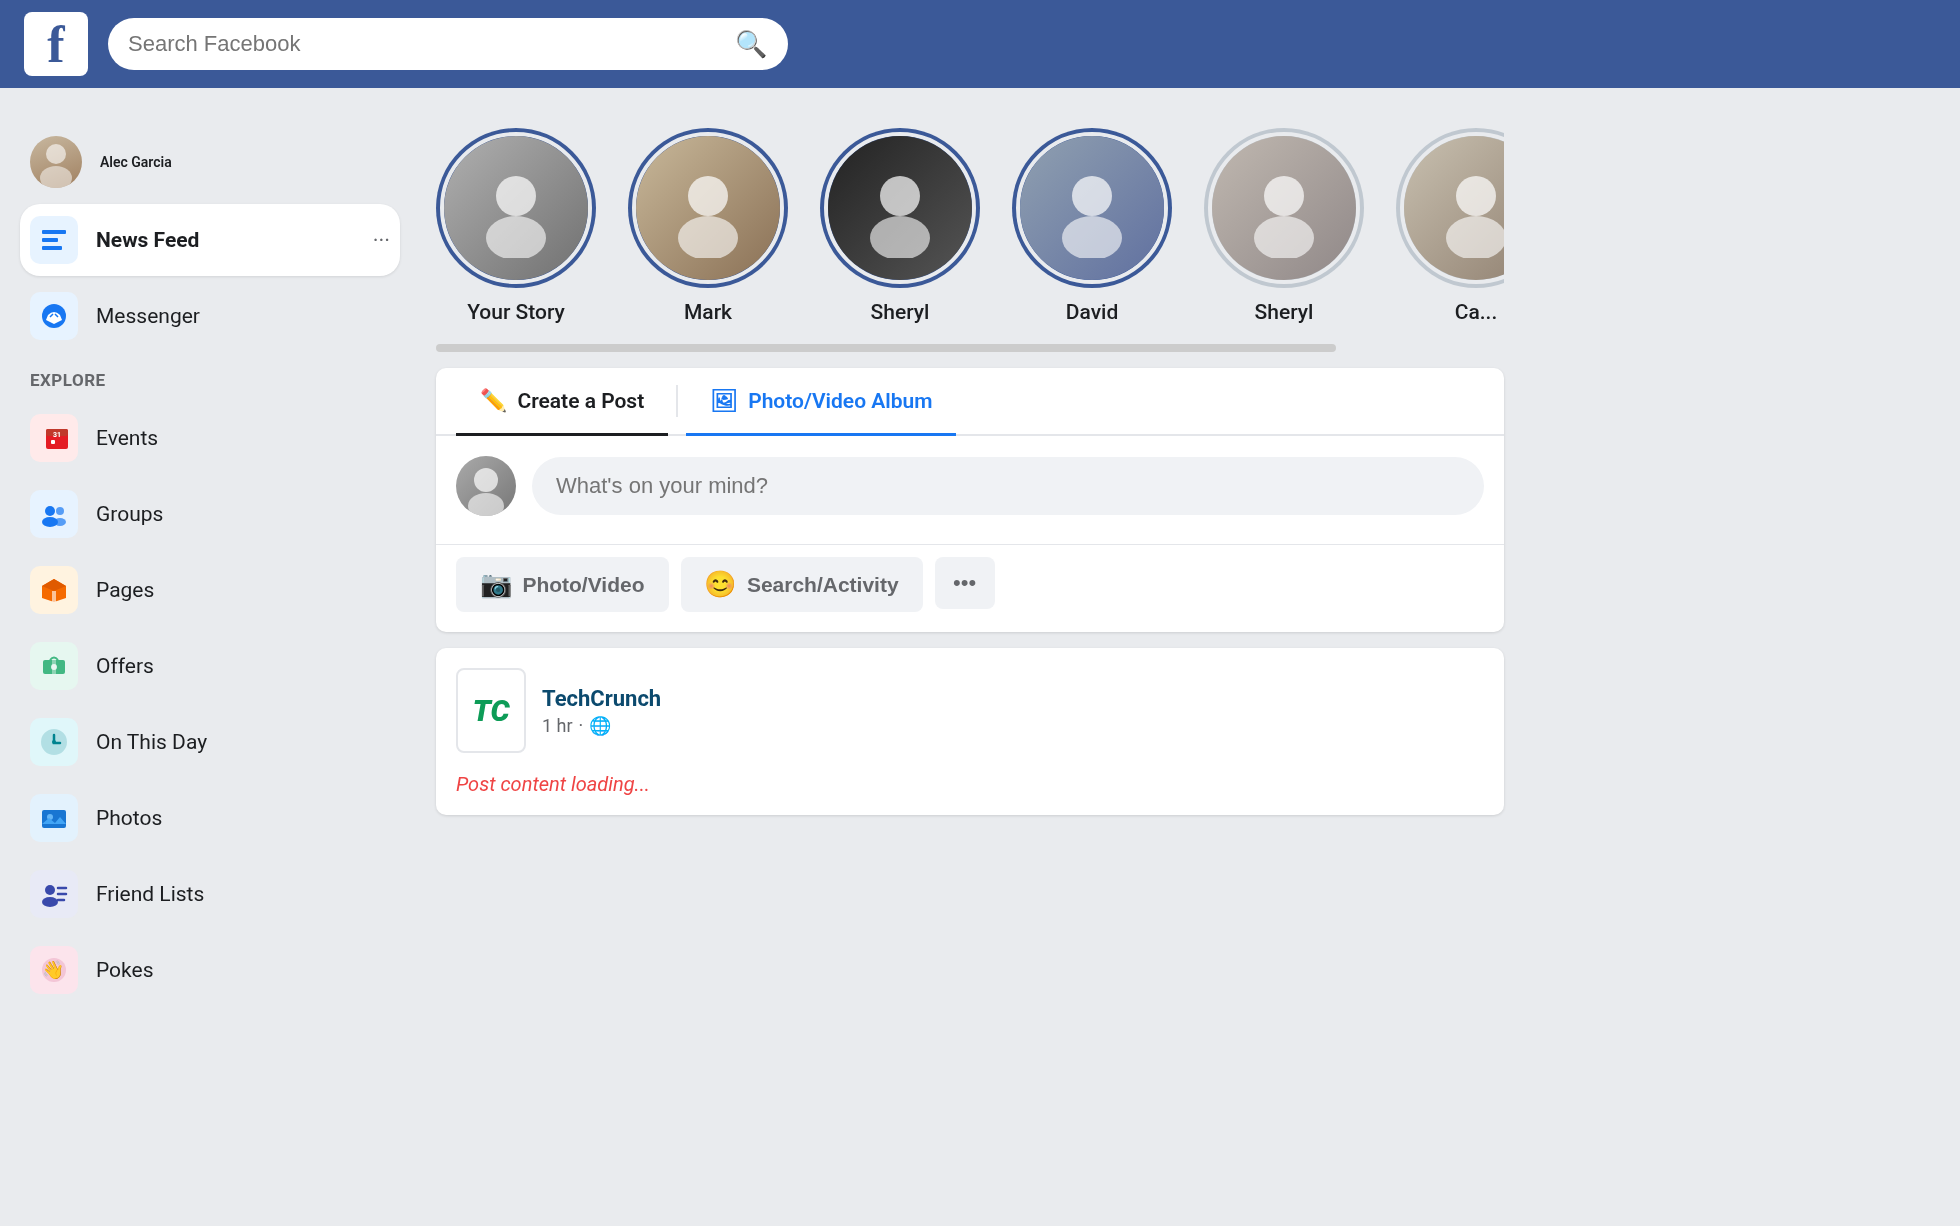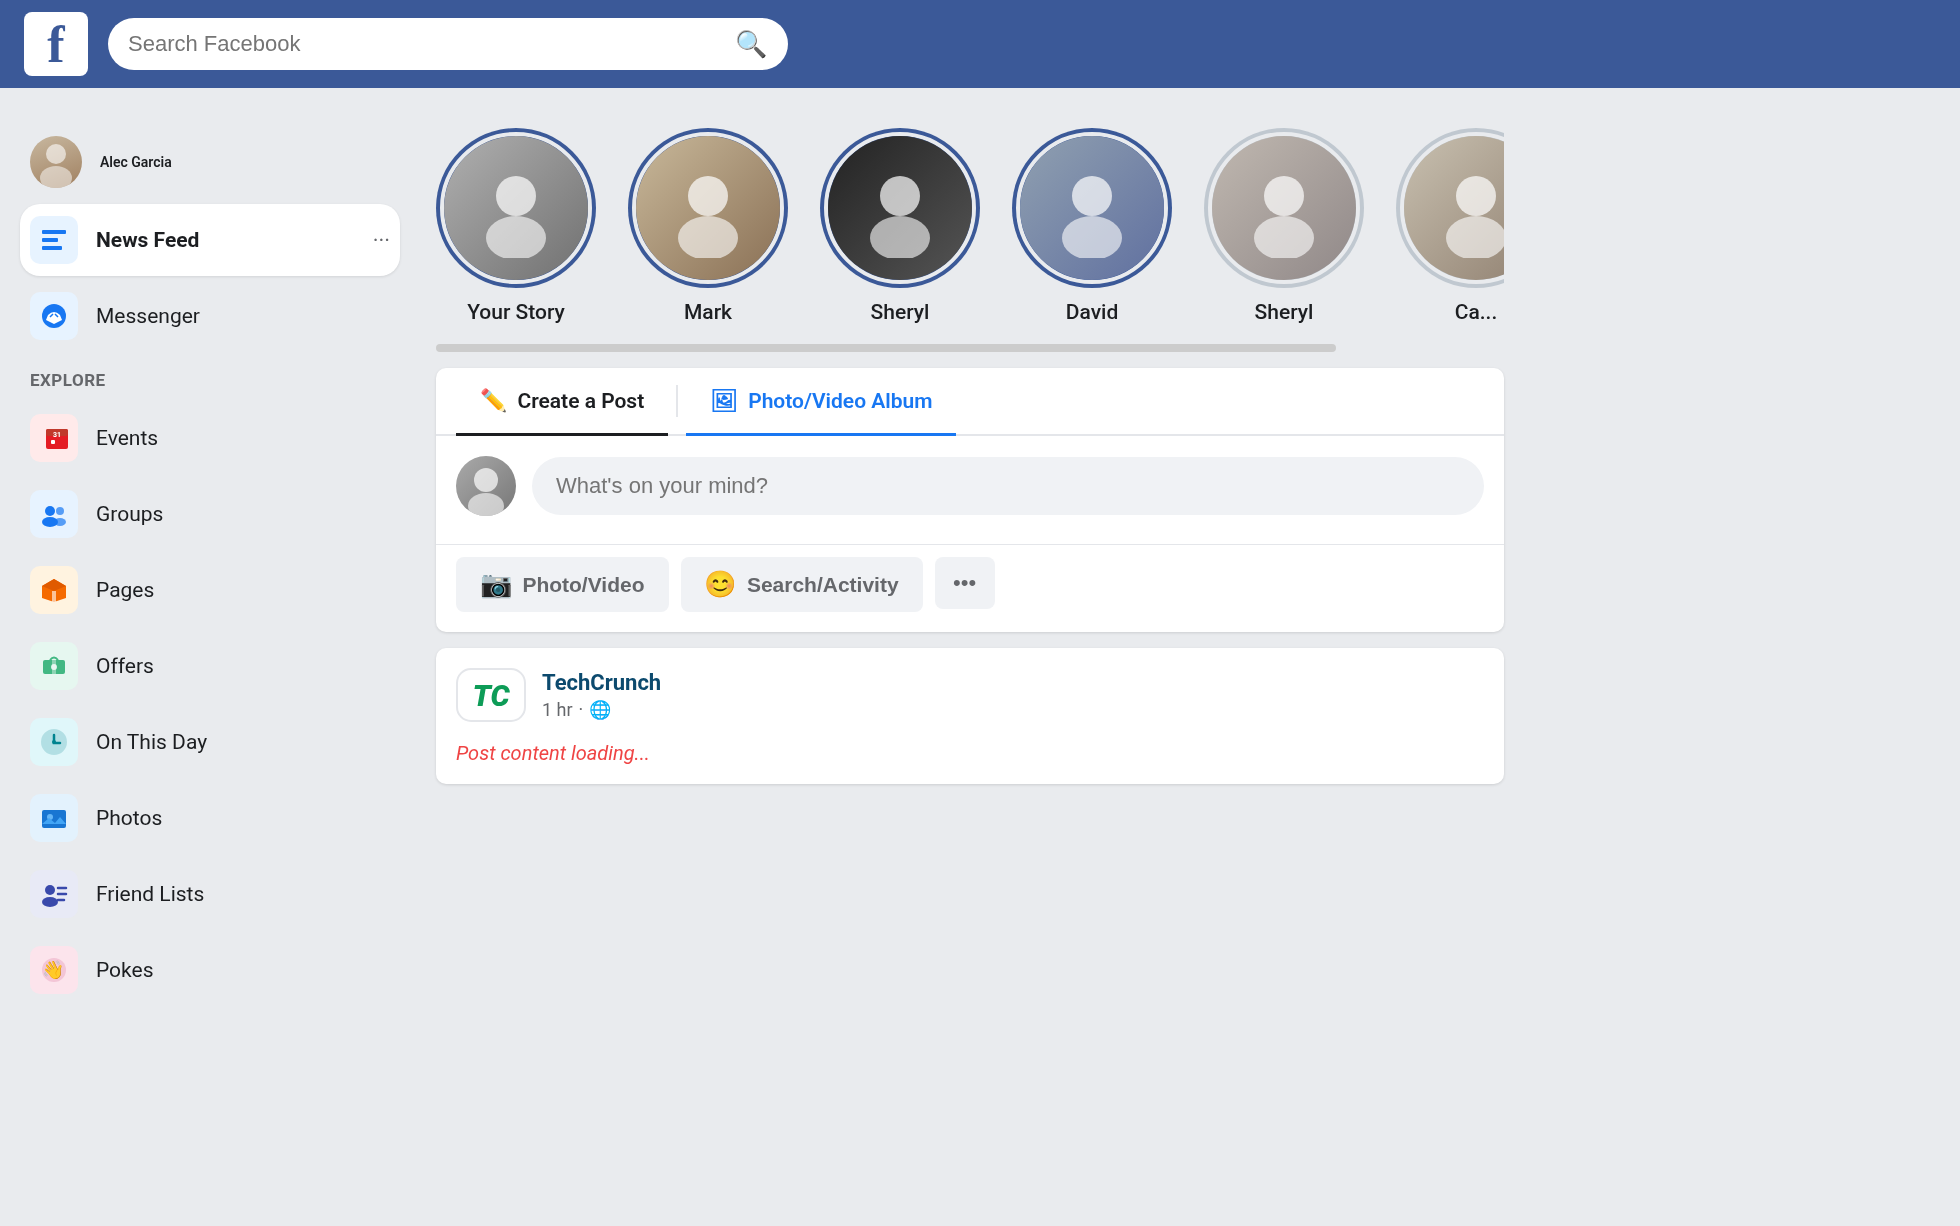--- a/index.html
+++ b/index.html
@@ -308,24 +308,24 @@
       overflow: hidden;
     }
     .feed-post-header {
       display: flex;
       align-items: center;
       gap: 16px;
       padding: 20px 20px 12px;
     }
     .tc-logo {
       width: 70px;
-      height: 54px;
+      height: 85px;
       background: white;
       border: 2px solid #e4e6ea;
-      border-radius: 15px;
+      border-radius: 8px;
       display: flex;
       align-items: center;
       justify-content: center;
       font-size: 28px;
       font-weight: 900;
       color: #0d9c57;
       flex-shrink: 0;
       font-style: italic;
     }
     .tc-logo-text {

